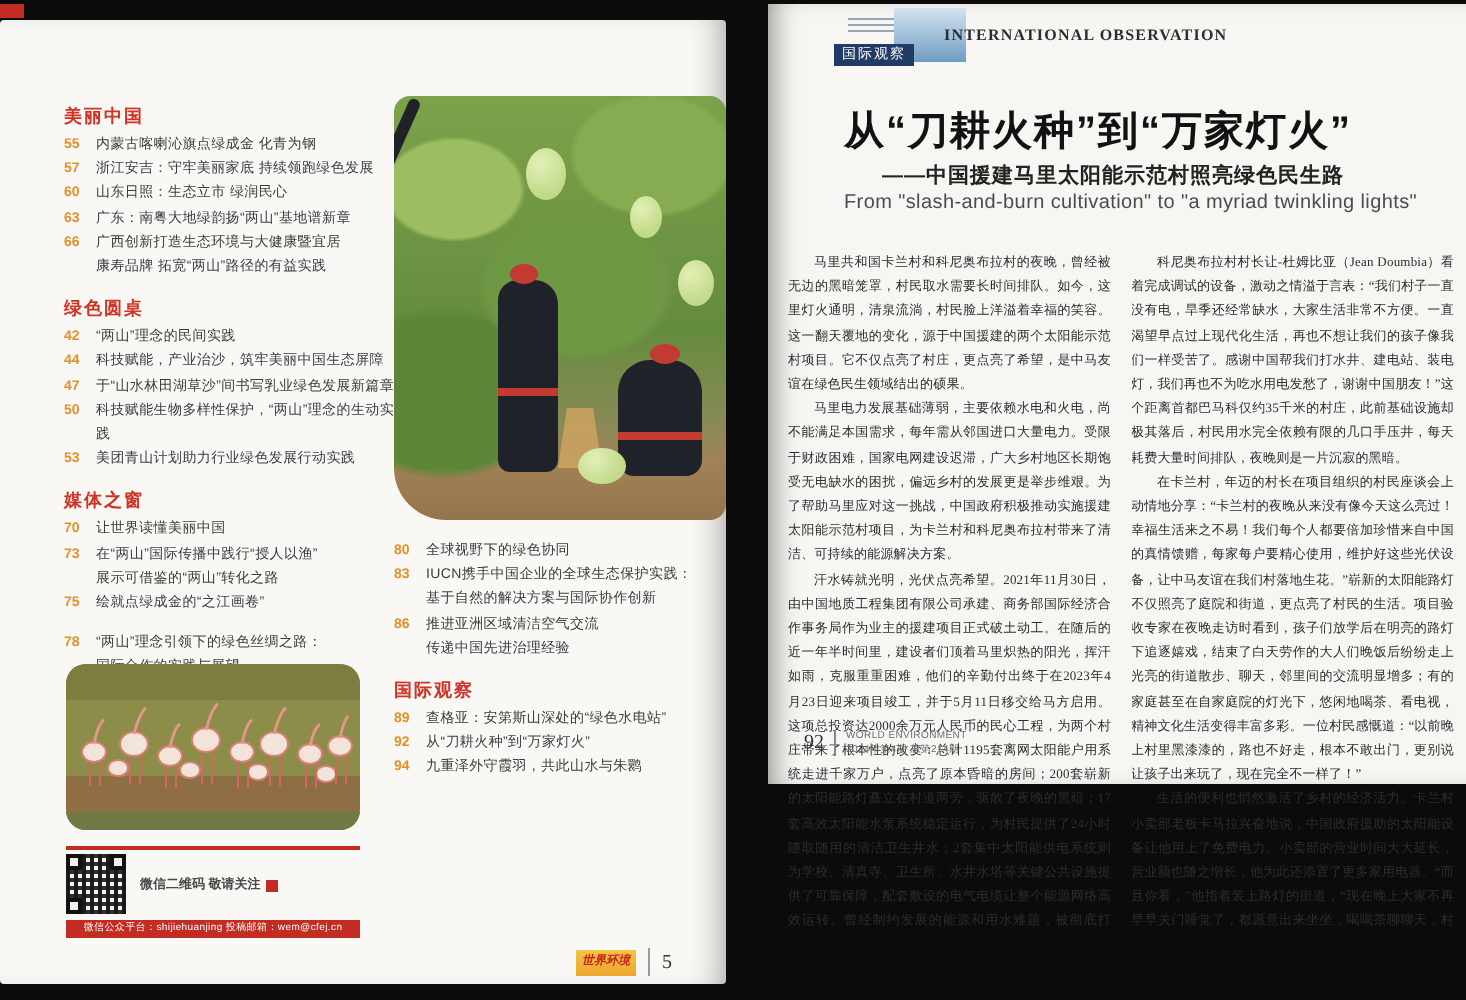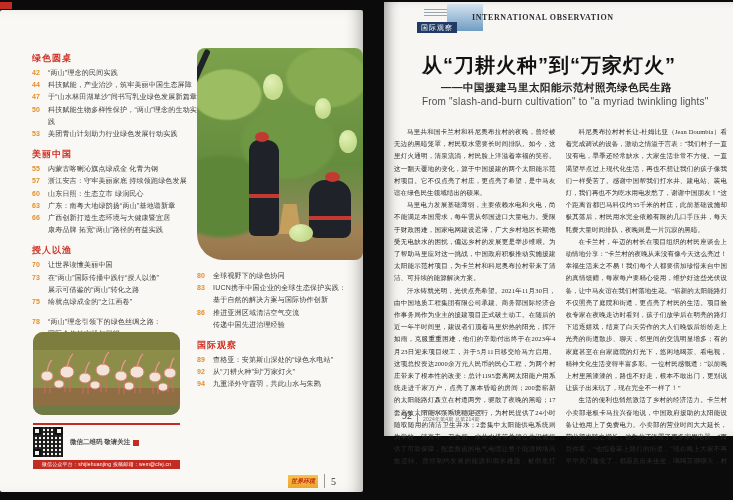--- a/index.html
+++ b/index.html
@@ -5,21 +5,21 @@
   html,body{margin:0;padding:0;}
   body{
     width:733px;height:500px;position:relative;overflow:hidden;
     background:#0b0b0b;
     font-family:"Liberation Sans",sans-serif;
     -webkit-font-smoothing:antialiased;
   }
   .page{position:absolute;background:#faf8f4;}
   .page.left{left:0;top:10px;width:363px;height:482px;border-radius:2px;
     box-shadow:inset -12px 0 16px -10px rgba(0,0,0,.35);}
-  .page.right{left:384px;top:2px;width:349px;height:434px;background:#f7f6f2;
+  .page.right{left:384px;top:2px;width:349px;height:390px;background:#f7f6f2;
     box-shadow:inset 10px 0 14px -8px rgba(0,0,0,.45);}
   .reg-mark{position:absolute;left:0;top:2px;width:12px;height:7px;background:#c32c22;}
 
   
   .toc{position:absolute;}
   .toc-left{left:32px;top:42px;width:170px;}
   .toc-right{left:197px;top:260px;width:168px;}
   .toc section + section{margin-top:8px;}
   .toc h3{margin:0 0 3px;font-size:9px;line-height:12px;color:#cf3428;font-weight:bold;letter-spacing:1px;}
   .toc-item{display:flex;font-size:7px;line-height:12.2px;color:#3c3c3c;}
@@ -96,43 +96,20 @@
 </style>
 </head>
 <body>
 
 <div class="reg-mark"></div>
 
 <div class="page left">
 
   <div class="toc toc-left">
     <section>
-      <h3>绿色圆桌</h3>
-      <div class="toc-item">
-          <span class="num">42</span>
-          <span class="txt">“两山”理念的民间实践</span>
-        </div>
-      <div class="toc-item">
-          <span class="num">44</span>
-          <span class="txt">科技赋能，产业治沙，筑牢美丽中国生态屏障</span>
-        </div>
-      <div class="toc-item">
-          <span class="num">47</span>
-          <span class="txt">于“山水林田湖草沙”间书写乳业绿色发展新篇章</span>
-        </div>
-      <div class="toc-item">
-          <span class="num">50</span>
-          <span class="txt">科技赋能生物多样性保护，“两山”理念的生动实践</span>
-        </div>
-      <div class="toc-item">
-          <span class="num">53</span>
-          <span class="txt">美团青山计划助力行业绿色发展行动实践</span>
-        </div>
-    </section>
-    <section>
       <h3>美丽中国</h3>
       <div class="toc-item">
           <span class="num">55</span>
           <span class="txt">内蒙古喀喇沁旗点绿成金 化青为钢</span>
         </div>
       <div class="toc-item">
           <span class="num">57</span>
           <span class="txt">浙江安吉：守牢美丽家底 持续领跑绿色发展</span>
         </div>
       <div class="toc-item">
@@ -143,21 +120,44 @@
           <span class="num">63</span>
           <span class="txt">广东：南粤大地绿韵扬“两山”基地谱新章</span>
         </div>
       <div class="toc-item">
           <span class="num">66</span>
           <span class="txt">广西创新打造生态环境与大健康暨宜居
 康寿品牌 拓宽“两山”路径的有益实践</span>
         </div>
     </section>
     <section>
-      <h3>授人以渔</h3>
+      <h3>绿色圆桌</h3>
+      <div class="toc-item">
+          <span class="num">42</span>
+          <span class="txt">“两山”理念的民间实践</span>
+        </div>
+      <div class="toc-item">
+          <span class="num">44</span>
+          <span class="txt">科技赋能，产业治沙，筑牢美丽中国生态屏障</span>
+        </div>
+      <div class="toc-item">
+          <span class="num">47</span>
+          <span class="txt">于“山水林田湖草沙”间书写乳业绿色发展新篇章</span>
+        </div>
+      <div class="toc-item">
+          <span class="num">50</span>
+          <span class="txt">科技赋能生物多样性保护，“两山”理念的生动实践</span>
+        </div>
+      <div class="toc-item">
+          <span class="num">53</span>
+          <span class="txt">美团青山计划助力行业绿色发展行动实践</span>
+        </div>
+    </section>
+    <section>
+      <h3>媒体之窗</h3>
       <div class="toc-item">
           <span class="num">70</span>
           <span class="txt">让世界读懂美丽中国</span>
         </div>
       <div class="toc-item">
           <span class="num">73</span>
           <span class="txt">在“两山”国际传播中践行“授人以渔”
 展示可借鉴的“两山”转化之路</span>
         </div>
       <div class="toc-item">

